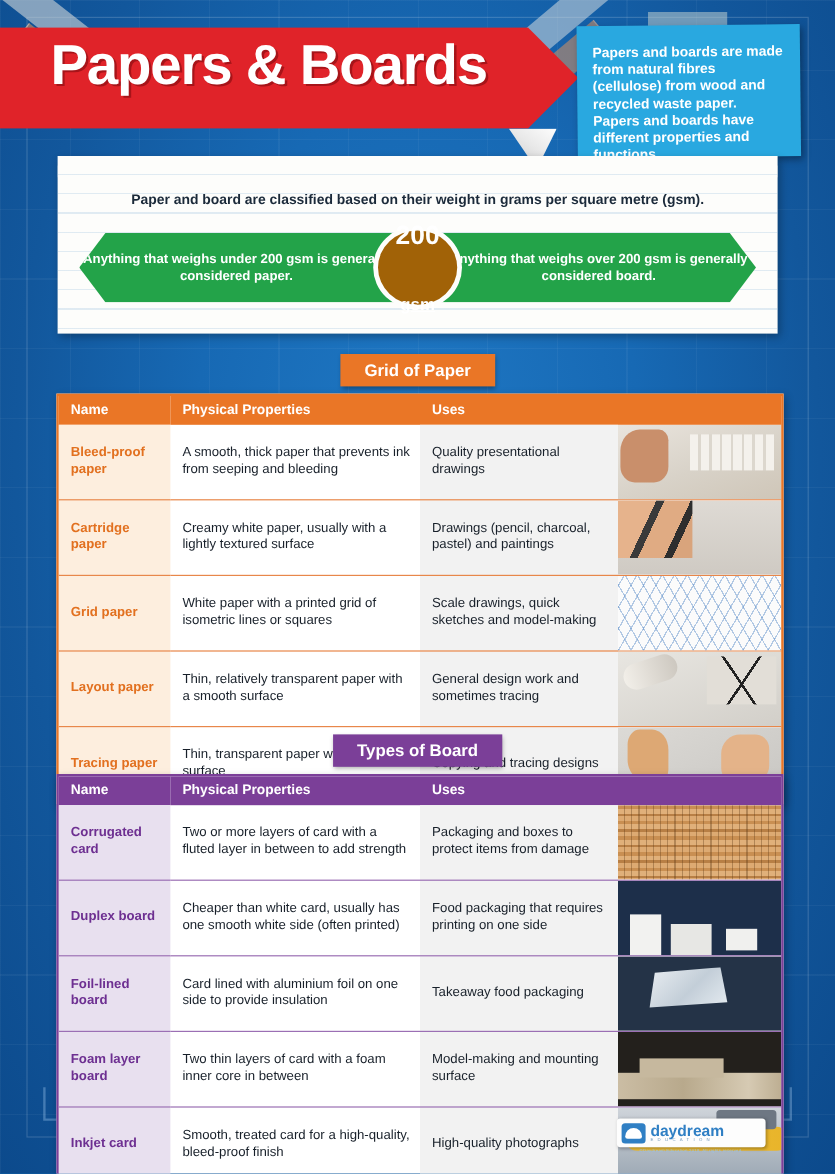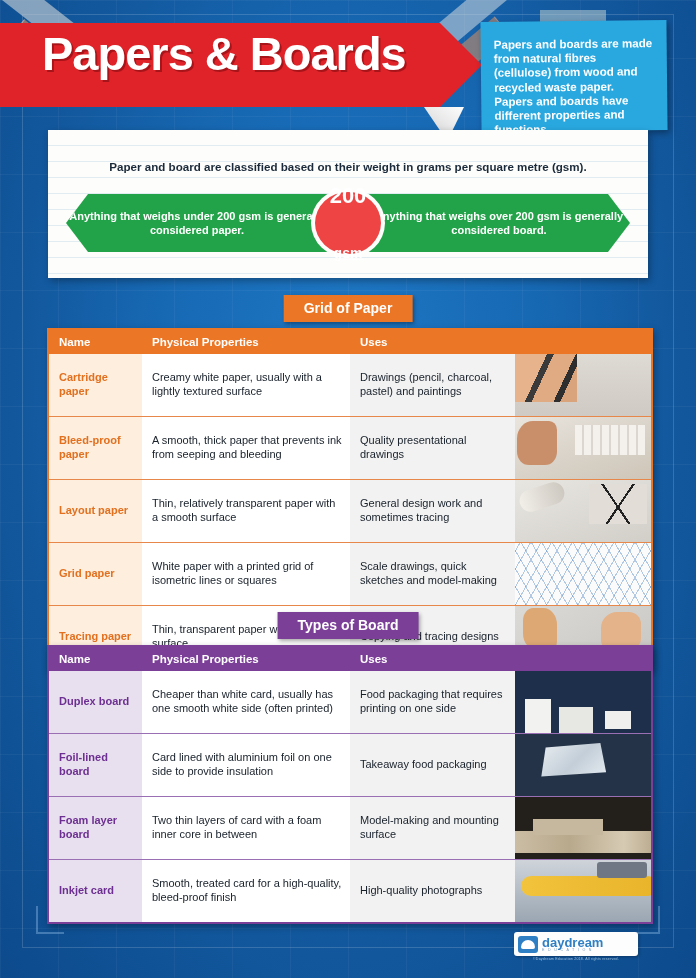--- a/index.html
+++ b/index.html
@@ -73,21 +73,21 @@
   .gsm-arrow{position:absolute;top:6px;height:58px;background:#23a349;
     color:#fff;font-size:11px;font-weight:bold;line-height:14px;
     display:flex;align-items:center;justify-content:center;text-align:center;}
   .gsm-left{left:18px;width:270px;
     clip-path:polygon(0 50%,22px 0,100% 0,100% 100%,22px 100%);
     padding-right:8px;box-sizing:border-box;}
   .gsm-right{right:18px;width:270px;
     clip-path:polygon(0 0,calc(100% - 22px) 0,100% 50%,calc(100% - 22px) 100%,0 100%);
     padding-left:8px;box-sizing:border-box;}
   #gsm-circle{position:absolute;left:50%;top:0;transform:translateX(-50%);
-    width:74px;height:70px;border-radius:50%;background:#ef4444;
+    width:74px;height:70px;border-radius:50%;background:#a16207;
     border:4px solid #fdfdfb;box-sizing:border-box;
     display:flex;flex-direction:column;align-items:center;justify-content:center;
     color:#fff;z-index:3;gap:40px;}
   #gsm-value{font-size:22px;font-weight:bold;line-height:20px;}
   #gsm-unit{font-size:14px;font-weight:bold;line-height:15px;text-decoration:underline;}
 
   
   .section-badge{position:absolute;left:50%;transform:translateX(-50%);
     padding:5px 20px 6px;color:#fff;font-size:14px;font-weight:bold;
     box-shadow:1px 2px 4px rgba(0,0,0,.35);white-space:nowrap;}
@@ -270,49 +270,49 @@
       </colgroup>
     <thead>
       <tr>
         <th>Name</th>
         <th>Physical Properties</th>
         <th colspan="2">Uses</th>
       </tr>
     </thead>
     <tbody id="paper-rows">
         <tr>
+          <td class="cell-name">Bleed-proof paper</td>
+          <td>A smooth, thick paper that prevents ink from seeping and bleeding</td>
+          <td class="cell-uses">Quality presentational drawings</td>
+          <td class="cell-img">
+            <div class="thumb t-bleed"></div>
+          </td>
+        </tr>
+        <tr>
           <td class="cell-name">Cartridge paper</td>
           <td>Creamy white paper, usually with a lightly textured surface</td>
           <td class="cell-uses">Drawings (pencil, charcoal, pastel) and paintings</td>
           <td class="cell-img">
             <div class="thumb t-cart"></div>
           </td>
         </tr>
         <tr>
-          <td class="cell-name">Bleed-proof paper</td>
-          <td>A smooth, thick paper that prevents ink from seeping and bleeding</td>
-          <td class="cell-uses">Quality presentational drawings</td>
-          <td class="cell-img">
-            <div class="thumb t-bleed"></div>
+          <td class="cell-name">Grid paper</td>
+          <td>White paper with a printed grid of isometric lines or squares</td>
+          <td class="cell-uses">Scale drawings, quick sketches and model-making</td>
+          <td class="cell-img">
+            <div class="thumb t-grid"></div>
           </td>
         </tr>
         <tr>
           <td class="cell-name">Layout paper</td>
           <td>Thin, relatively transparent paper with a smooth surface</td>
           <td class="cell-uses">General design work and sometimes tracing</td>
           <td class="cell-img">
             <div class="thumb t-layout"></div>
-          </td>
-        </tr>
-        <tr>
-          <td class="cell-name">Grid paper</td>
-          <td>White paper with a printed grid of isometric lines or squares</td>
-          <td class="cell-uses">Scale drawings, quick sketches and model-making</td>
-          <td class="cell-img">
-            <div class="thumb t-grid"></div>
           </td>
         </tr>
         <tr>
           <td class="cell-name">Tracing paper</td>
           <td>Thin, transparent paper with a smooth surface</td>
           <td class="cell-uses">Copying and tracing designs</td>
           <td class="cell-img">
             <div class="thumb t-trace"></div>
           </td>
         </tr>
@@ -331,20 +331,28 @@
       </colgroup>
     <thead>
       <tr>
         <th>Name</th>
         <th>Physical Properties</th>
         <th colspan="2">Uses</th>
       </tr>
     </thead>
     <tbody id="board-rows">
         <tr>
+          <td class="cell-name">Corrugated card</td>
+          <td>Two or more layers of card with a fluted layer in between to add strength</td>
+          <td class="cell-uses">Packaging and boxes to protect items from damage</td>
+          <td class="cell-img">
+            <div class="thumb t-corr"></div>
+          </td>
+        </tr>
+        <tr>
           <td class="cell-name">Duplex board</td>
           <td>Cheaper than white card, usually has one smooth white side (often printed)</td>
           <td class="cell-uses">Food packaging that requires printing on one side</td>
           <td class="cell-img">
             <div class="thumb t-dup"></div>
           </td>
         </tr>
         <tr>
           <td class="cell-name">Foil-lined board</td>
           <td>Card lined with aluminium foil on one side to provide insulation</td>

